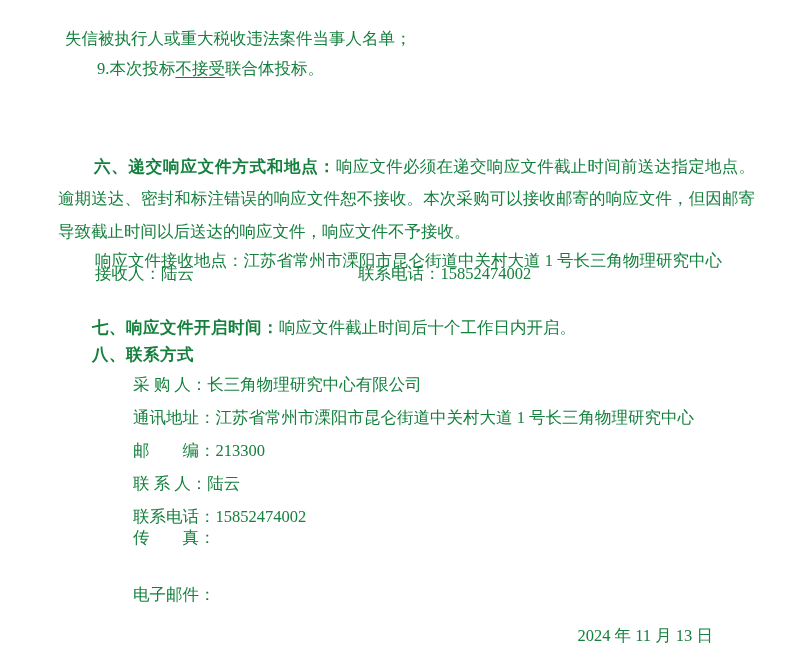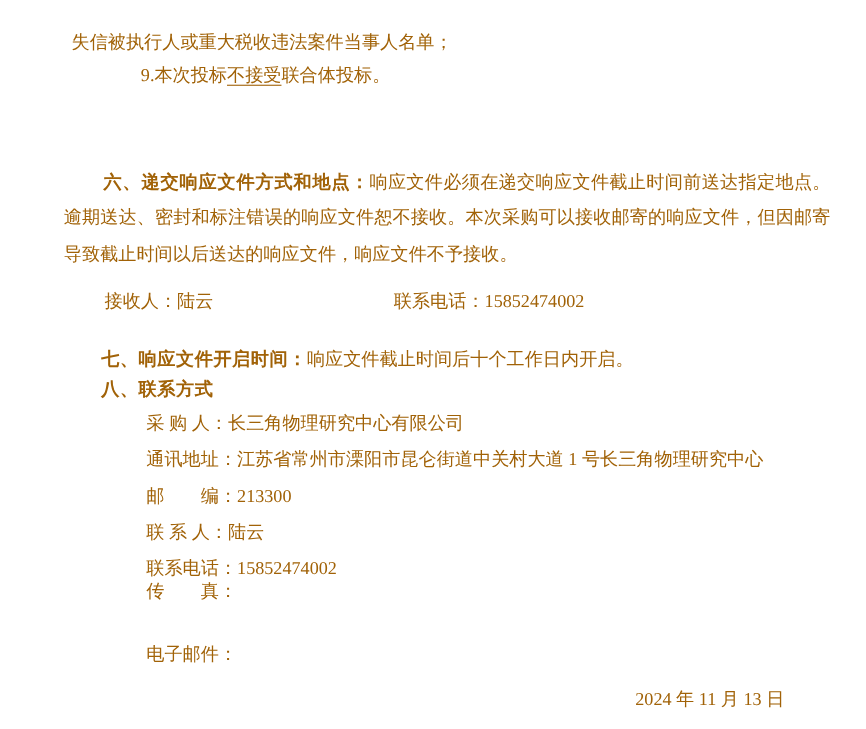--- a/index.html
+++ b/index.html
@@ -5,21 +5,21 @@
   html, body {
     margin: 0;
     padding: 0;
     background: #ffffff;
   }
   .page {
     position: relative;
     width: 787px;
     height: 663px;
     background: #ffffff;
-    color: #a16207;
+    color: #15803d;
     font-family: "Liberation Serif", "DejaVu Serif", serif;
     font-size: 16.5px;
     overflow: hidden;
   }
   .line {
     position: absolute;
     line-height: 22px;
     white-space: pre;
   }
   .para {
@@ -49,25 +49,26 @@
     white-space: pre;
   }
 </style>
 </head>
 <body>
 
 <div class="page">
 
   <div class="line" style="top:28px; left:65px;">失信被执行人或重大税收违法案件当事人名单；</div>
 
-  <div class="line" style="top:58px; left:97px;margin-left:31px;"><span>9.本次投标</span><span class="u">不接受</span><span>联合体投标。</span></div>
+  <div class="line" style="top:58px; left:97px;"><span>9.本次投标</span><span class="u">不接受</span><span>联合体投标。</span></div>
 
 
   <div class="para" style="top:150px; left:58px; width:697px; text-indent:36px;"><span class="bold-head">六、递交响应文件方式和地点：</span><span>响应文件必须在递交响应文件截止时间前送达指定地点。逾期送达、密封和标注错误的响应文件恕不接收。本次采购可以接收邮寄的响应文件，但因邮寄导致截止时间以后送达的响应文件，响应文件不予接收。</span></div>
 
+  <div class="line" style="top:250px; left:95px;">响应文件接收地点：江苏省常州市溧阳市昆仑街道中关村大道 1 号长三角物理研究中心</div>
 
   <div class="line" style="top:263px; left:0; width:787px;">
     <span class="abs-span" style="left:95px;">接收人：陆云</span>
     <span class="abs-span" style="left:358px;">联系电话：15852474002</span>
   </div>
 
   <div class="line" style="top:316px; left:92px;"><span class="bold-head">七、响应文件开启时间：</span><span>响应文件截止时间后十个工作日内开启。</span></div>
 
   <div class="line" style="top:343px; left:92px;"><span class="bold-head">八、联系方式</span></div>
 

